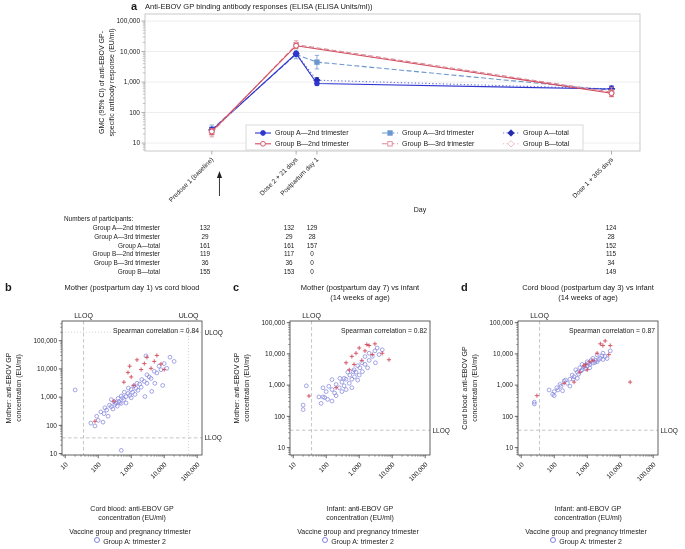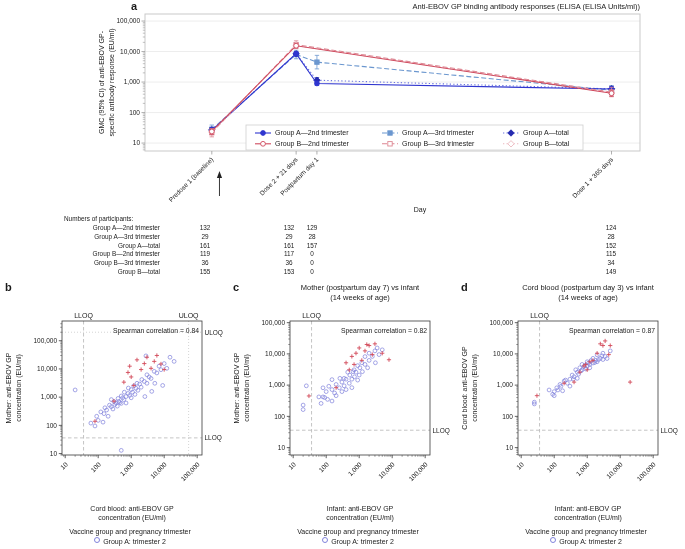--- a/index.html
+++ b/index.html
@@ -1,20 +1,20 @@
 <!DOCTYPE html>
 <html><head>
 <meta charset="utf-8">
 <style>
   html,body{margin:0;padding:0;background:#fff;}
   body{font-family:"Liberation Sans",sans-serif;color:#1a1a1a;}
   .figure{position:relative;width:685px;height:549px;background:#fff;overflow:hidden;}
   svg text{font-family:"Liberation Sans",sans-serif;fill:#1a1a1a;}
   .pa-letter{position:absolute;left:131px;top:0;font-size:11px;font-weight:700;}
-  .pa-title{position:absolute;left:145px;top:2px;width:495px;text-align:right;font-size:7.5px;}
+  .pa-title{position:absolute;left:145px;top:2px;width:495px;text-align:left;font-size:7.5px;}
   #svg-a{position:absolute;left:0;top:0;}
   .row-bcd{position:absolute;left:0;top:281px;width:685px;display:flex;}
   .scol{position:relative;width:228px;flex:0 0 228px;}
   .s-head{position:relative;height:26px;}
   .s-letter{position:absolute;left:5px;top:0;font-size:11px;font-weight:700;}
   .s-title{margin-left:36px;width:192px;text-align:center;font-size:7.5px;line-height:1.3;padding-top:2px;}
   .s-xlabel{margin-left:62px;width:140px;text-align:center;font-size:7px;line-height:1.35;margin-top:1px;}
   .s-legend{margin-left:30px;width:200px;text-align:center;font-size:7px;line-height:1.45;margin-top:4px;}
   .s-legend-entry{display:block;}
   .mk-circle{display:inline-block;width:4px;height:4px;border:1px solid #8183dc;border-radius:50%;vertical-align:1px;margin-right:3px;}
@@ -257,20 +257,21 @@
         <text x="611" y="274" font-size="6.4" text-anchor="middle">149</text>
       </g>
     </svg>
 
   <div class="row-bcd">
 
     <div class="scol">
       <div class="s-head">
         <div class="s-letter">b</div>
         <div class="s-title">
+          <div>Mother (postpartum day 1) vs cord blood</div>
         </div>
       </div>
       <svg class="s-svg" width="228" height="192">
           <g>
             <line x1="62" x2="202" y1="25.2270898033037" y2="25.2270898033037" stroke="#c9c9c9" stroke-width="0.8" stroke-dasharray="1,2"></line>
             <line x1="62" x2="202" y1="130.87716508576904" y2="130.87716508576904" stroke="#b5b5b5" stroke-width="0.8" stroke-dasharray="3.5,2.5"></line>
             <line x1="83.55289461918973" x2="83.55289461918973" y1="14" y2="148" stroke="#b5b5b5" stroke-width="0.8" stroke-dasharray="3.5,2.5"></line>
             <line x1="188.6116806368617" x2="188.6116806368617" y1="14" y2="148" stroke="#c9c9c9" stroke-width="0.8" stroke-dasharray="1,2"></line>
           </g>
           <rect x="62" y="14" width="140" height="134" fill="none" stroke="#3a3a3a" stroke-width="0.8"></rect>

